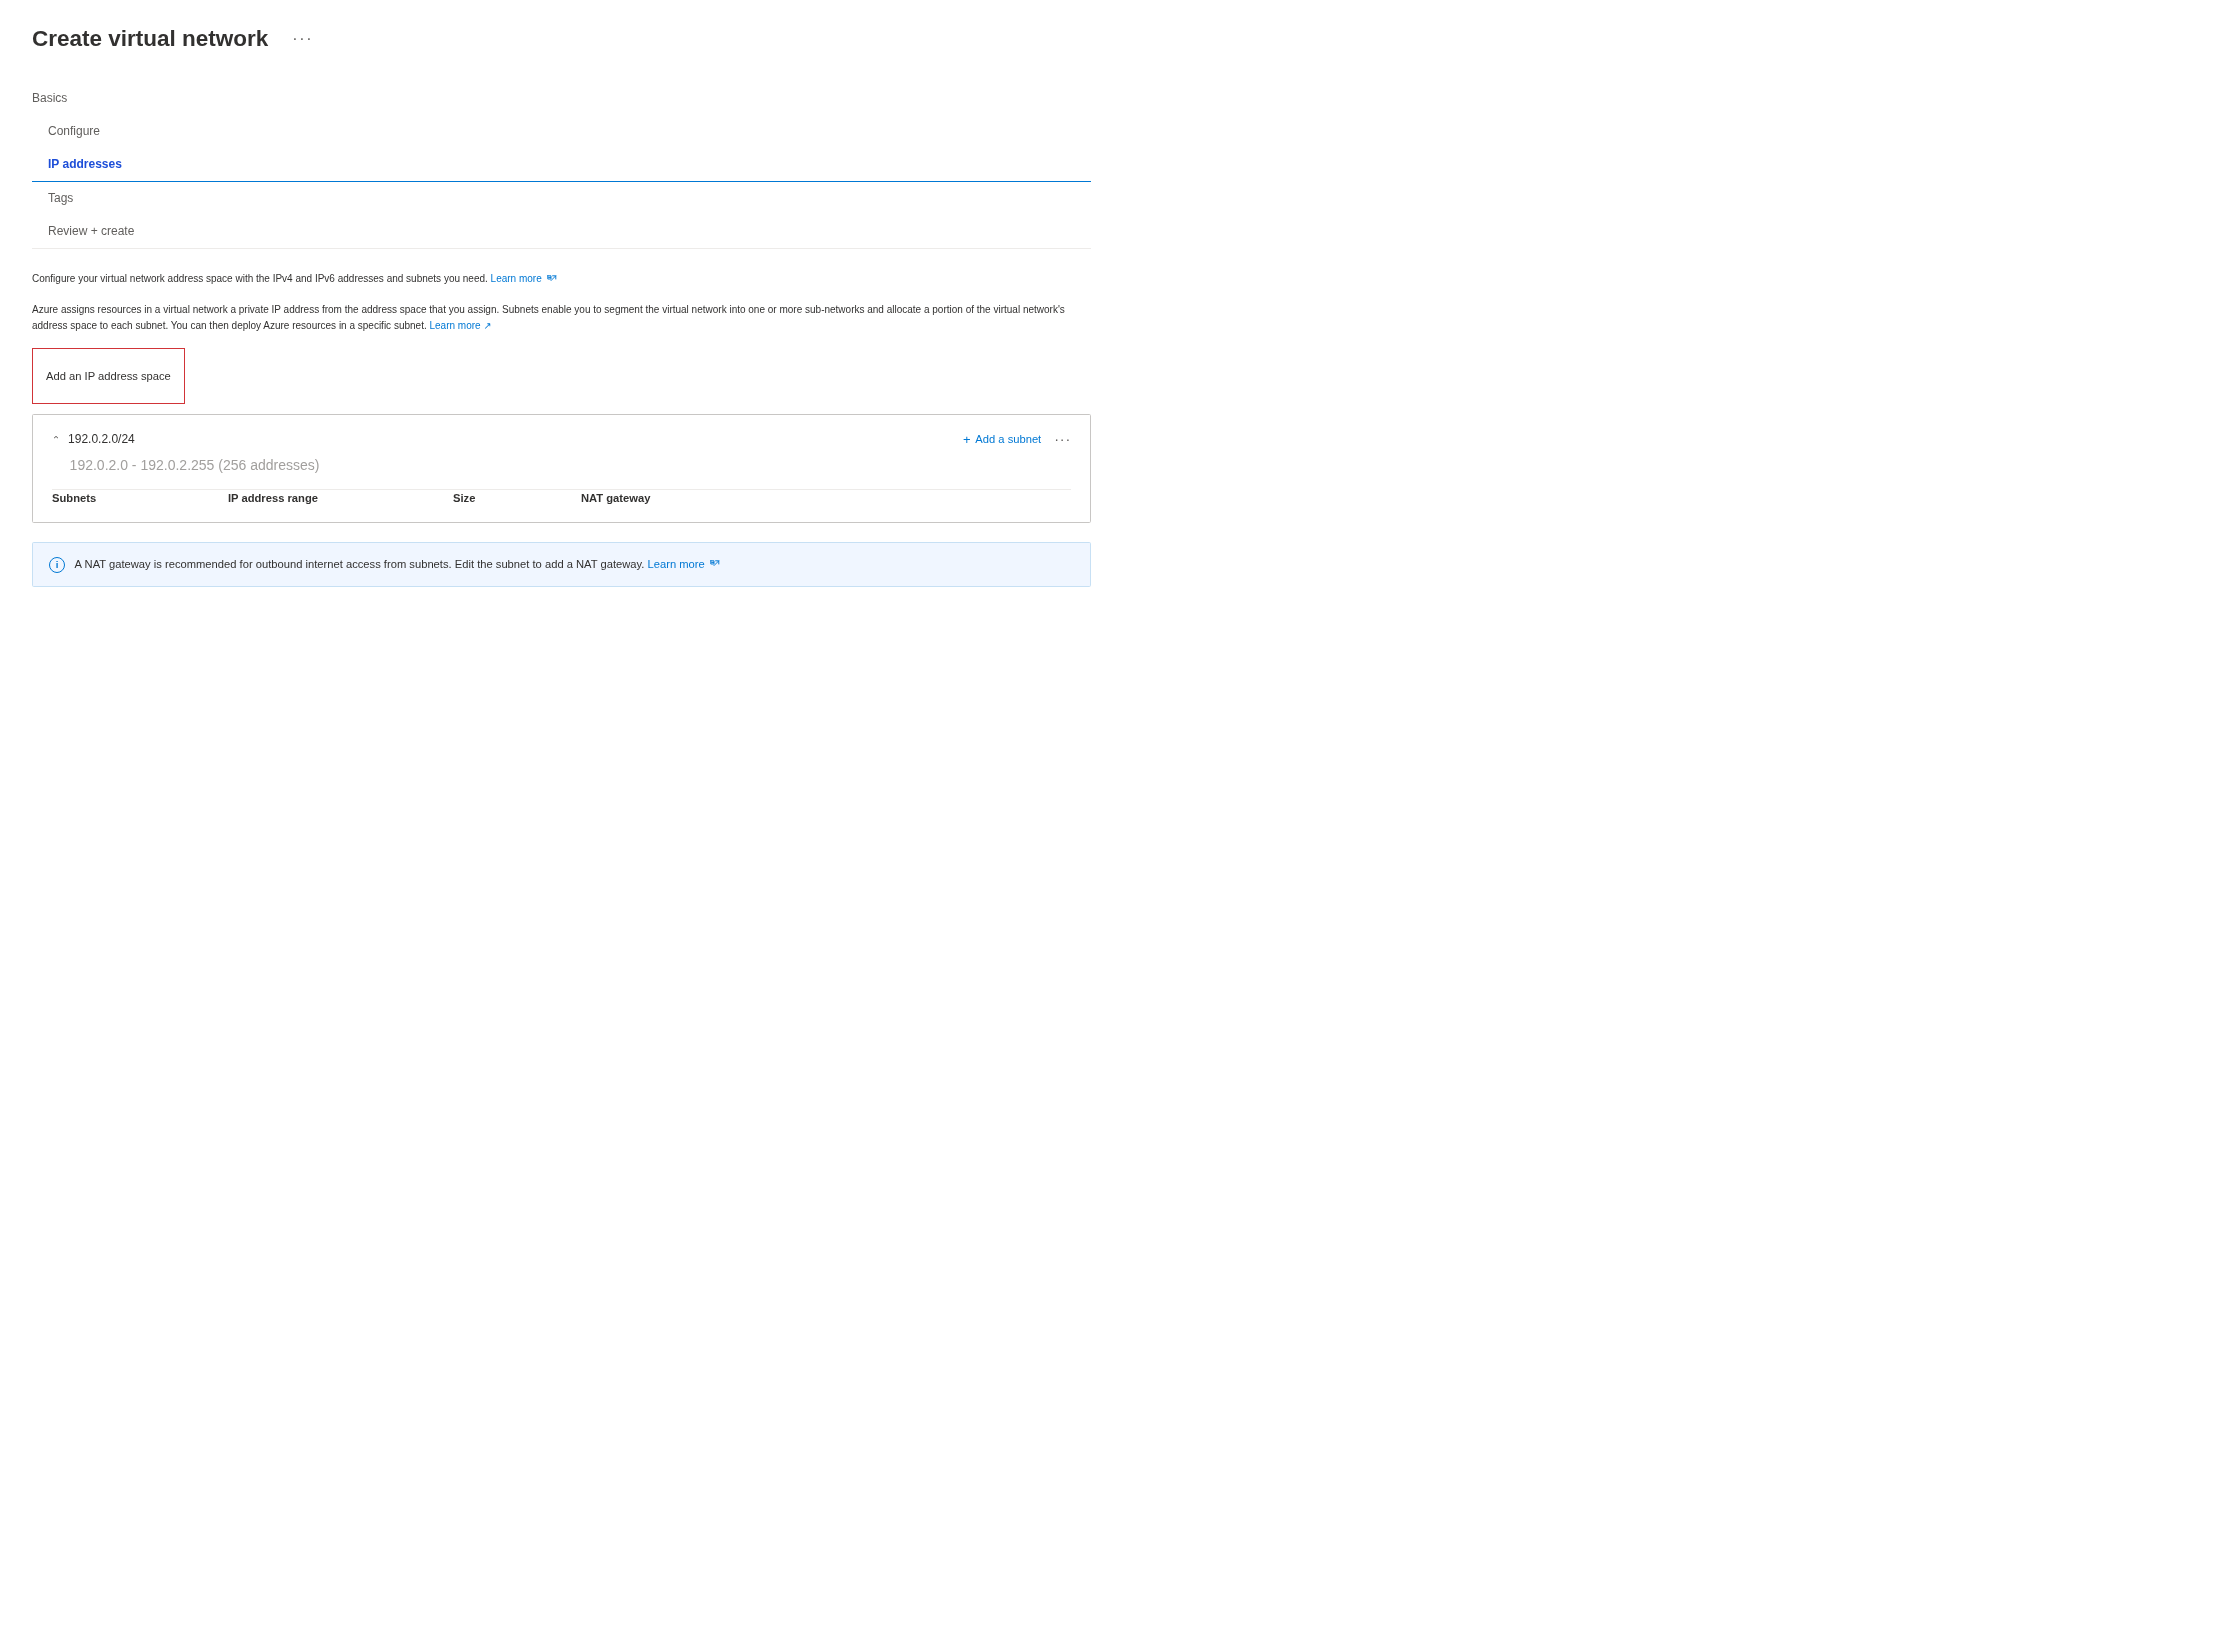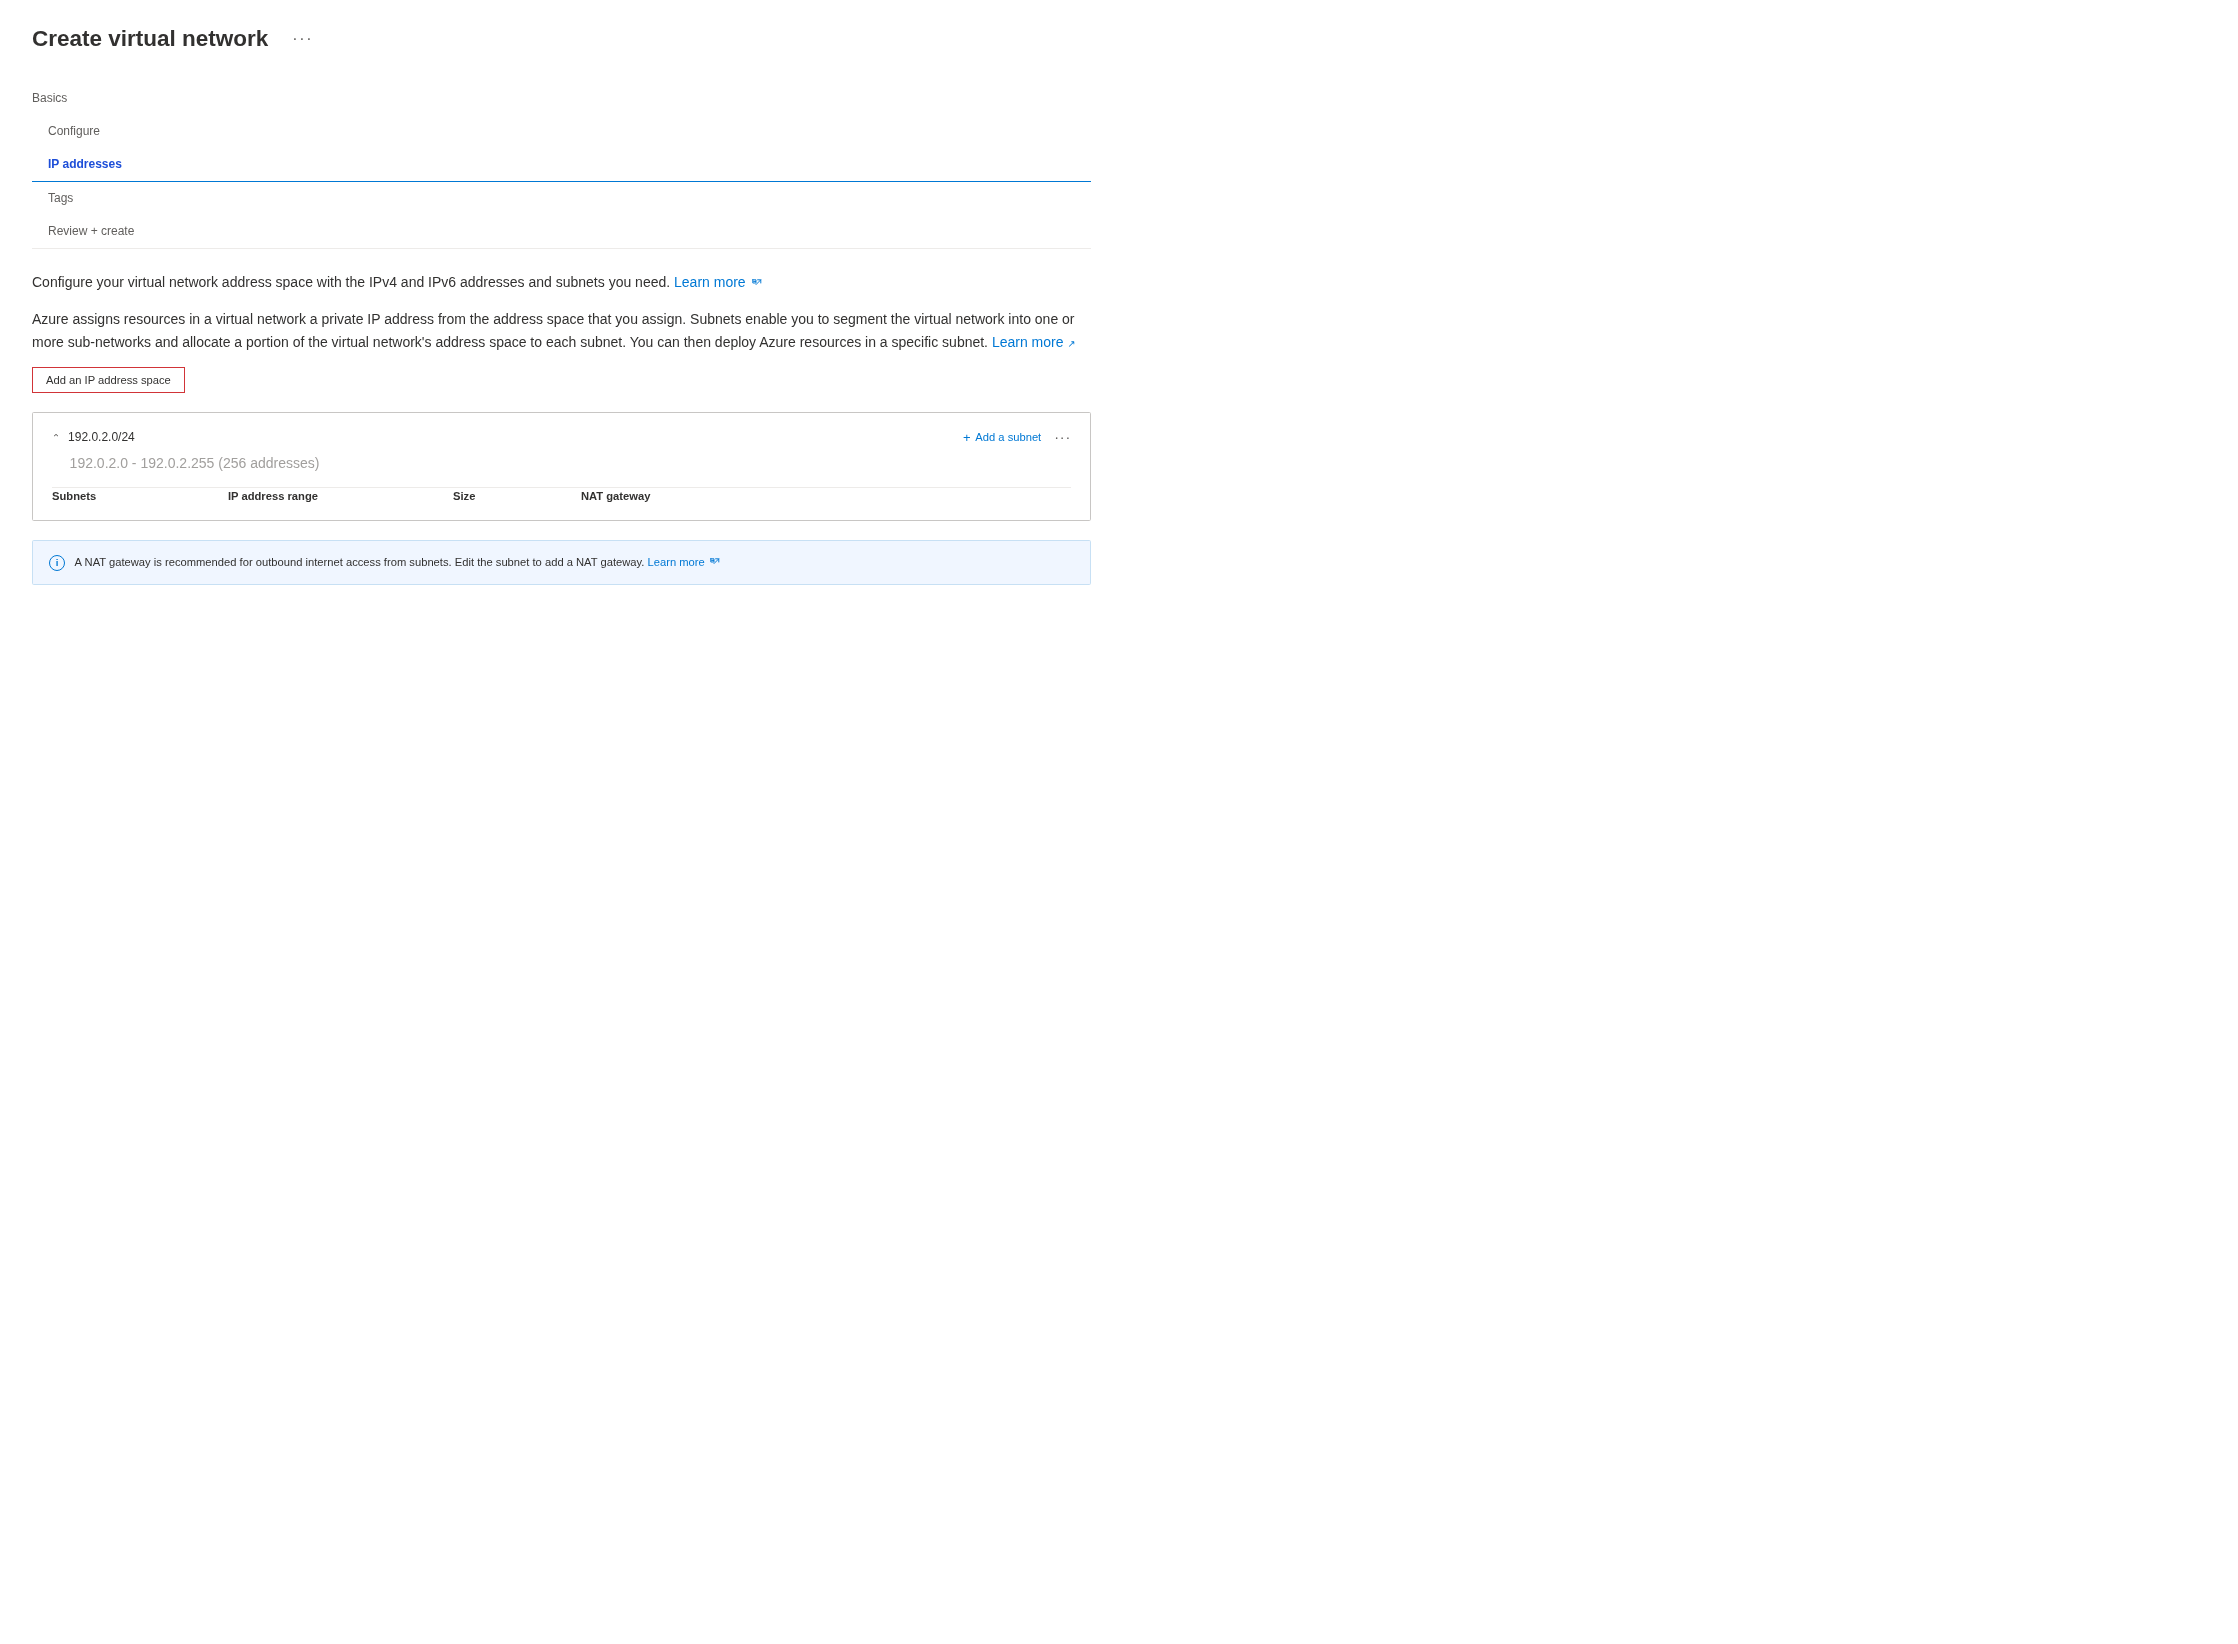--- a/index.html
+++ b/index.html
@@ -63,21 +63,21 @@
       color: #1d4ed8;
       font-weight: 700;
       border-bottom: 1.6px solid #0078d4;
     }
 
     .description-block {
       margin-bottom: 14.4px;
     }
 
     .description-line {
-      font-size: 14px;
+      font-size: 10px;
       color: #323130;
       line-height: 1.6;
     }
 
     .description-line a, .learn-more-link {
       color: #0078d4;
       text-decoration: none;
     }
 
     .learn-more-inline {
@@ -94,27 +94,27 @@
     .external-link-icon {
       display: inline-block;
       width: 9.6px;
       height: 9.6px;
       margin-left: 2.4px;
       vertical-align: middle;
     }
 
     .add-ip-btn {
       display: inline-block;
-      padding: 6px 13px;
+      padding: 21px 13px;
       border: 1.2px solid #d13438;
       background: #ffffff;
       color: #323130;
       font-size: 11.2px;
       cursor: pointer;
-      margin-bottom: 19px;
+      margin-bottom: 10px;
       font-family: inherit;
     }
 
     .ip-space-container {
       border: 0.8px solid #c8c6c4;
       border-radius: 1.6px;
       padding: 16px 19px;
       margin-bottom: 19px;
     }
 

